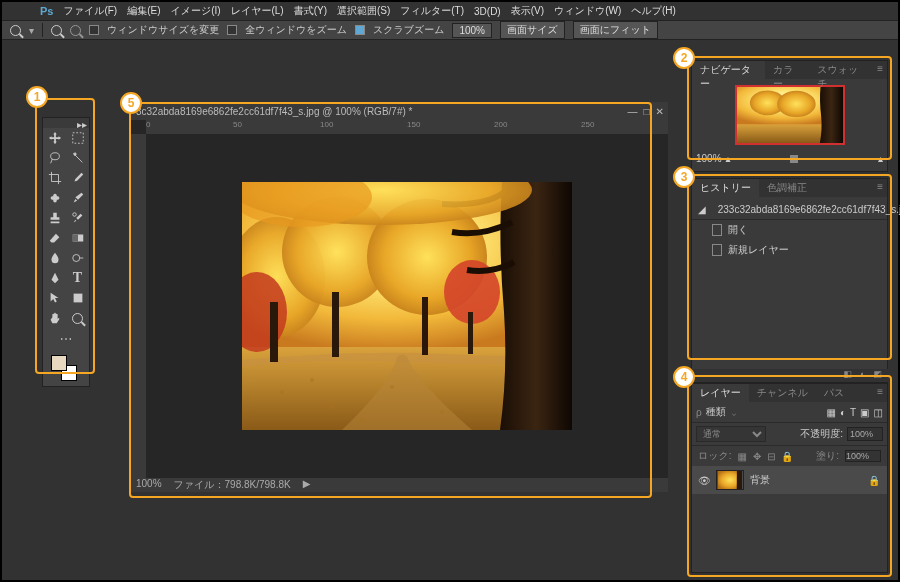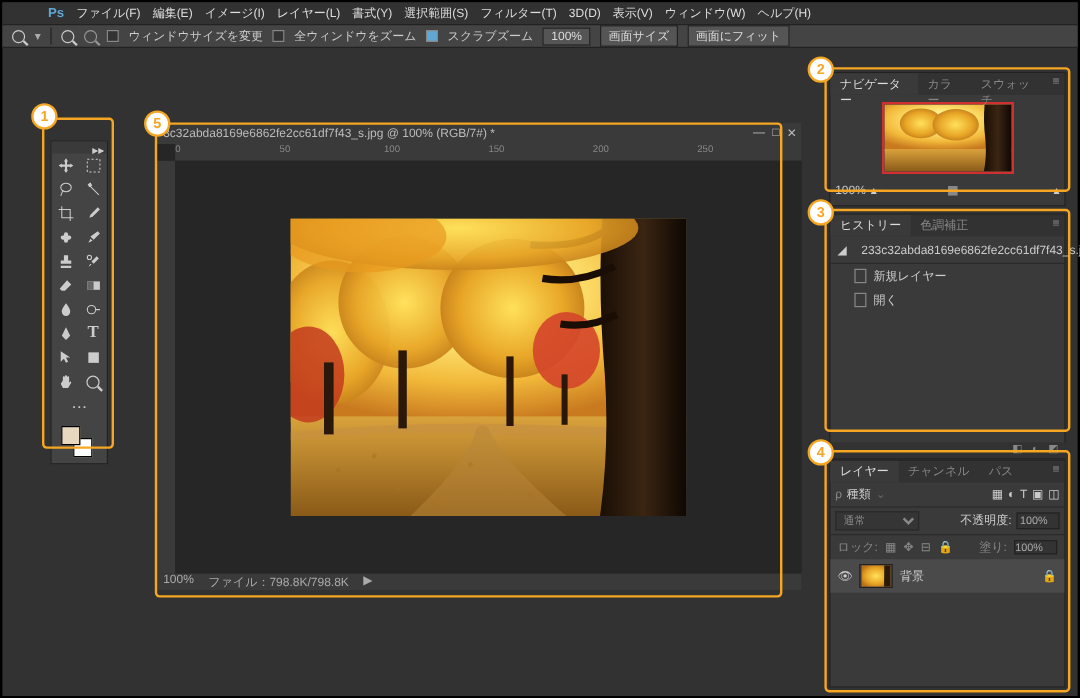--- a/index.html
+++ b/index.html
@@ -355,25 +355,25 @@
       <div class="hist-hdr">
         <span style="color:#ccc">◢</span>
         <div class="th"><svg viewBox="0 0 330 248" style="width:100%;height:100%">
               <rect width="330" height="248" fill="url(#fol1)"></rect>
               <path d="M260 0 L330 0 L330 248 L258 248Z" fill="#2a180a"></path>
             </svg></div>
         <span>233c32abda8169e6862fe2cc61df7f43_s.jpg</span>
       </div>
       <div class="hist-item">
           <div class="doc-icon"></div>
-          <span>新規レイヤー</span>
+          <span>開く</span>
         </div>
       <div class="hist-item">
           <div class="doc-icon"></div>
-          <span>開く</span>
+          <span>新規レイヤー</span>
         </div>
     </div>
   </div>
 
   <div class="right-iconbar">
     <span>◧</span>
     <span>◐</span>
     <span>◩</span>
   </div>
 

